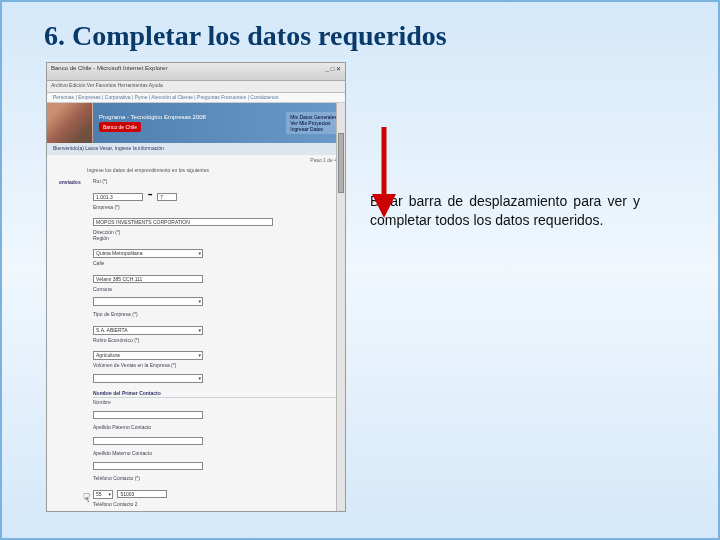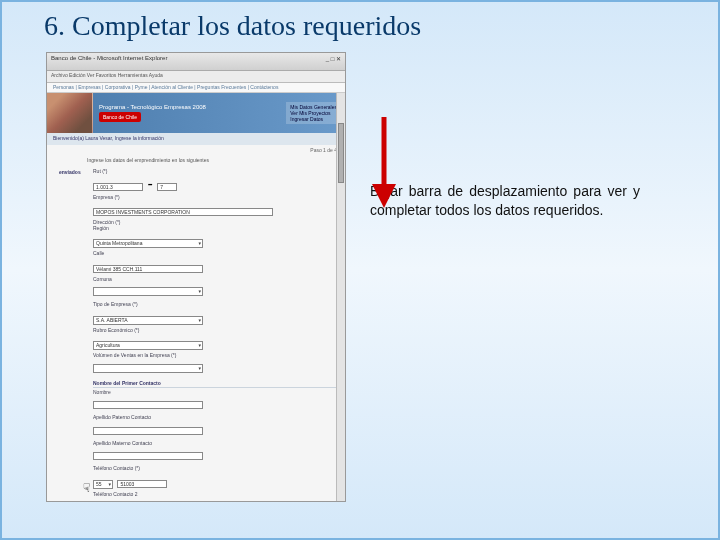--- a/index.html
+++ b/index.html
@@ -8,22 +8,22 @@
     height: 540px;
     background: linear-gradient(to bottom, #d4e8f9 0%, #f0f7fd 50%, #d4e8f9 100%);
     border: 2px solid #7ab3e0;
     font-family: Georgia, 'Times New Roman', serif;
     position: relative;
     overflow: hidden;
   }
   .slide-title {
     font-size: 28px;
     color: #0a3a6a;
-    padding: 8px 0 6px 42px;
-    font-weight: normal;
+    padding: 18px 0 6px 42px;
+    font-weight: bold;
   }
   .content-area {
     display: flex;
     padding: 4px 30px 0 44px;
     gap: 18px;
   }
   .screenshot-box {
     width: 300px;
     height: 450px;
     background: #f5f5f5;

